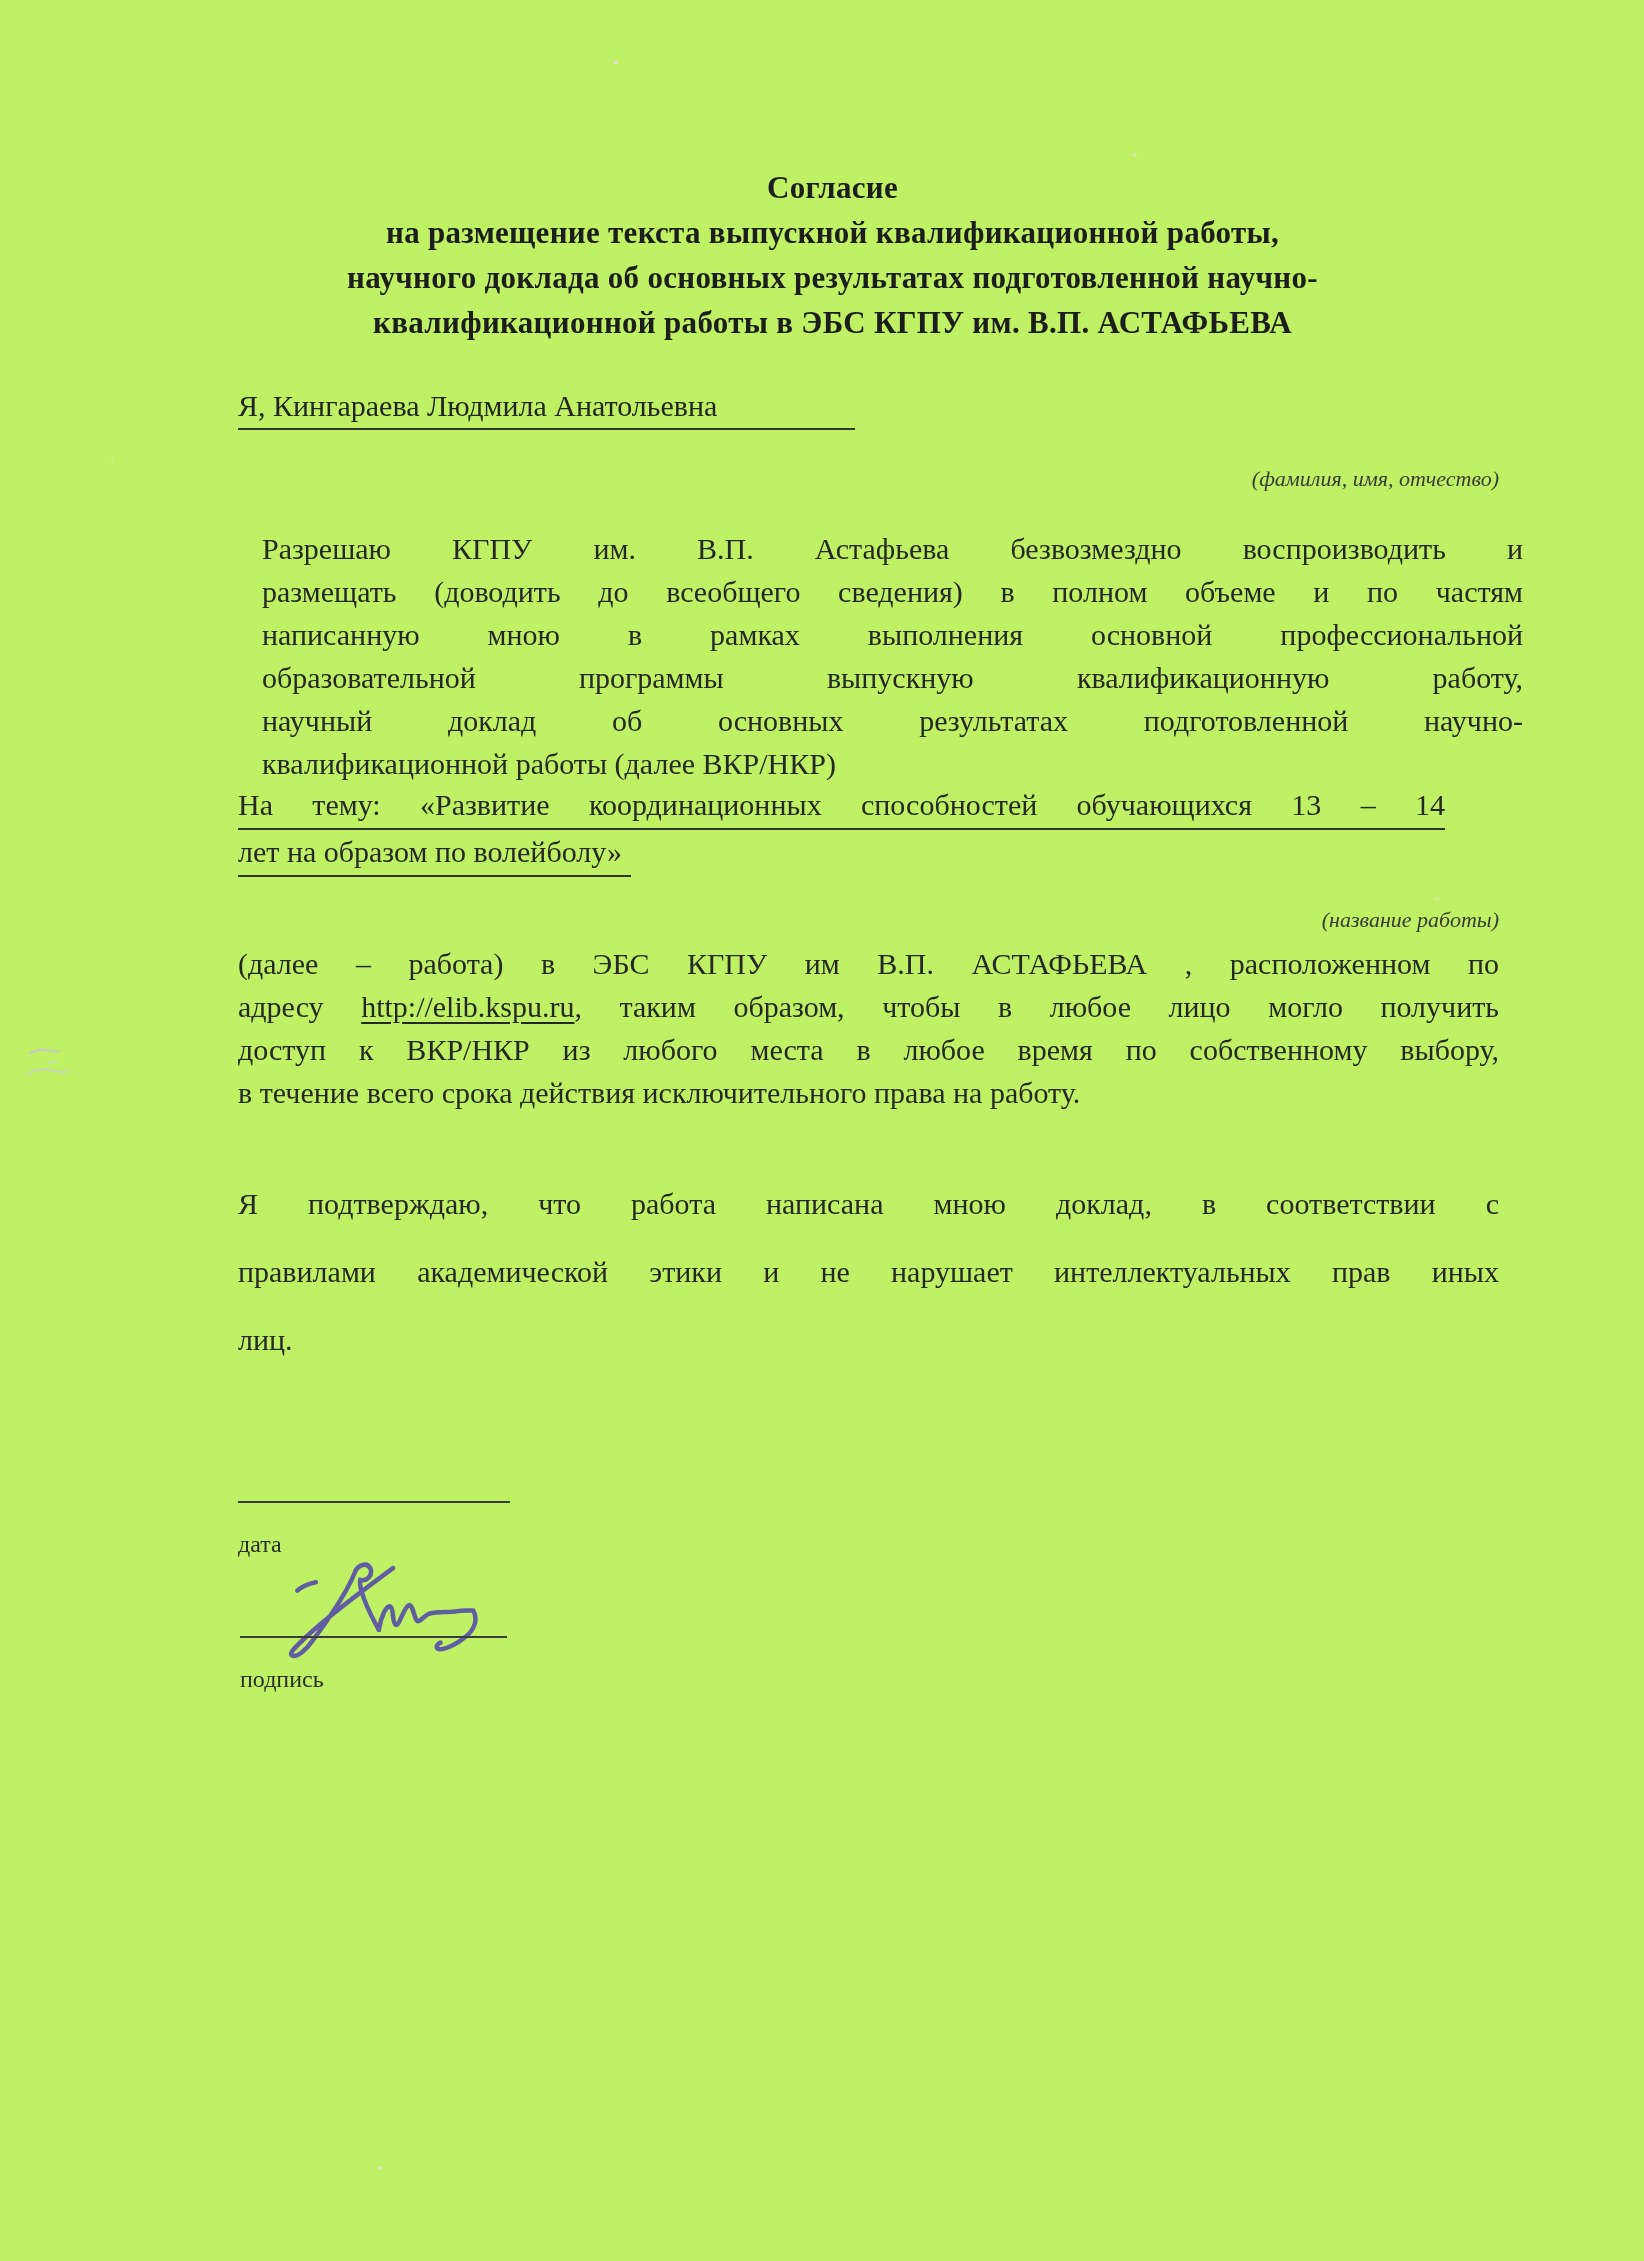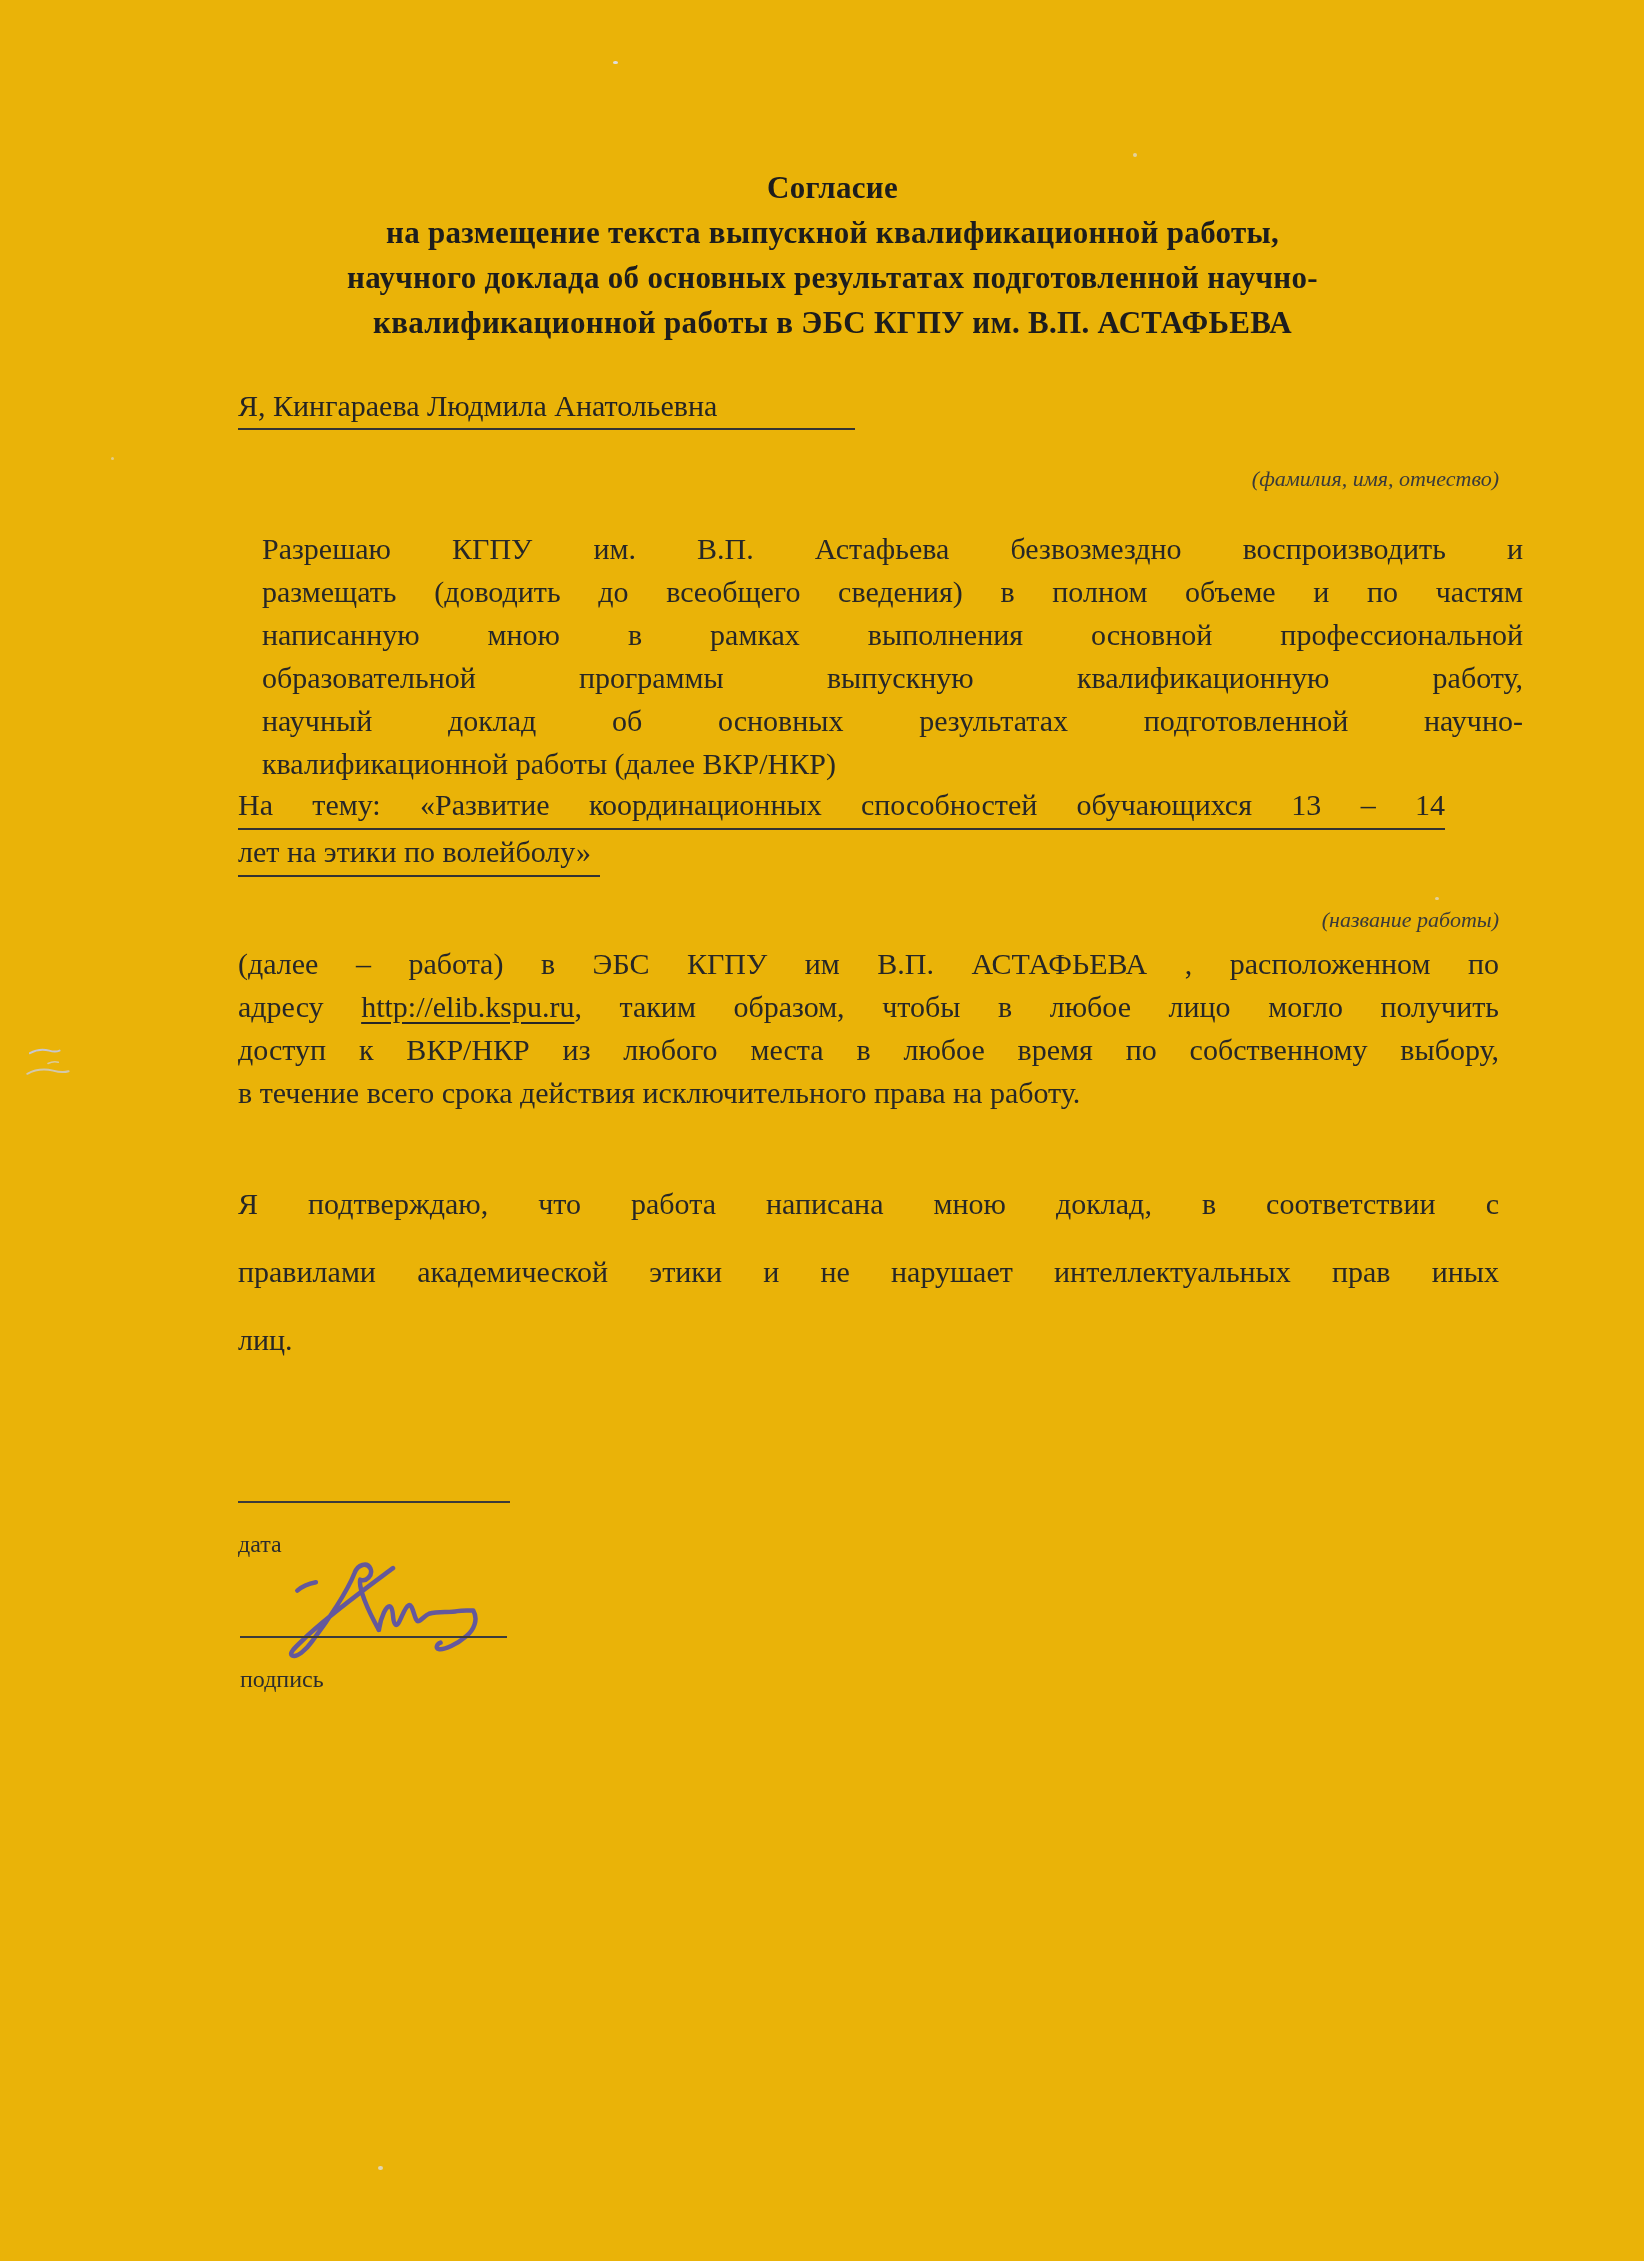--- a/index.html
+++ b/index.html
@@ -4,21 +4,21 @@
 <style>
   html, body {
     margin: 0;
     padding: 0;
     background: #ffffff;
   }
   .page {
     position: relative;
     width: 1644px;
     height: 2261px;
-    background: #eab308;
+    background: #bef264;
     overflow: hidden;
     font-family: "Liberation Serif", "DejaVu Serif", serif;
     color: #272727;
   }
 
   
   .title-block {
     position: absolute;
     left: 169px;
     top: 165px;
@@ -164,21 +164,21 @@
   <div class="para para1">
     <div class="jline">Разрешаю КГПУ им. В.П. Астафьева безвозмездно воспроизводить и</div>
     <div class="jline">размещать (доводить до всеобщего сведения) в полном объеме и по частям</div>
     <div class="jline">написанную мною в рамках выполнения основной профессиональной</div>
     <div class="jline">образовательной программы выпускную квалификационную работу,</div>
     <div class="jline">научный доклад об основных результатах подготовленной научно-</div>
     <div class="jline jline-last">квалификационной работы (далее ВКР/НКР)</div>
   </div>
 
   <div class="topic1 jline">На тему: «Развитие координационных способностей обучающихся 13 – 14</div>
-  <div class="topic2">лет на этики по волейболу»</div>
+  <div class="topic2">лет на образом по волейболу»</div>
   <div class="caption caption-work">(название работы)</div>
 
   <div class="para para2">
     <div class="jline">(далее – работа) в ЭБС КГПУ им В.П. АСТАФЬЕВА , расположенном по</div>
     <div class="jline"><span>адресу </span><span class="doc-link">http://elib.kspu.ru</span><span>, таким образом, чтобы в любое лицо могло получить</span></div>
     <div class="jline">доступ к ВКР/НКР из любого места в любое время по собственному выбору,</div>
     <div class="jline jline-last">в течение всего срока действия исключительного права на работу.</div>
   </div>
 
   <div class="para para3">

